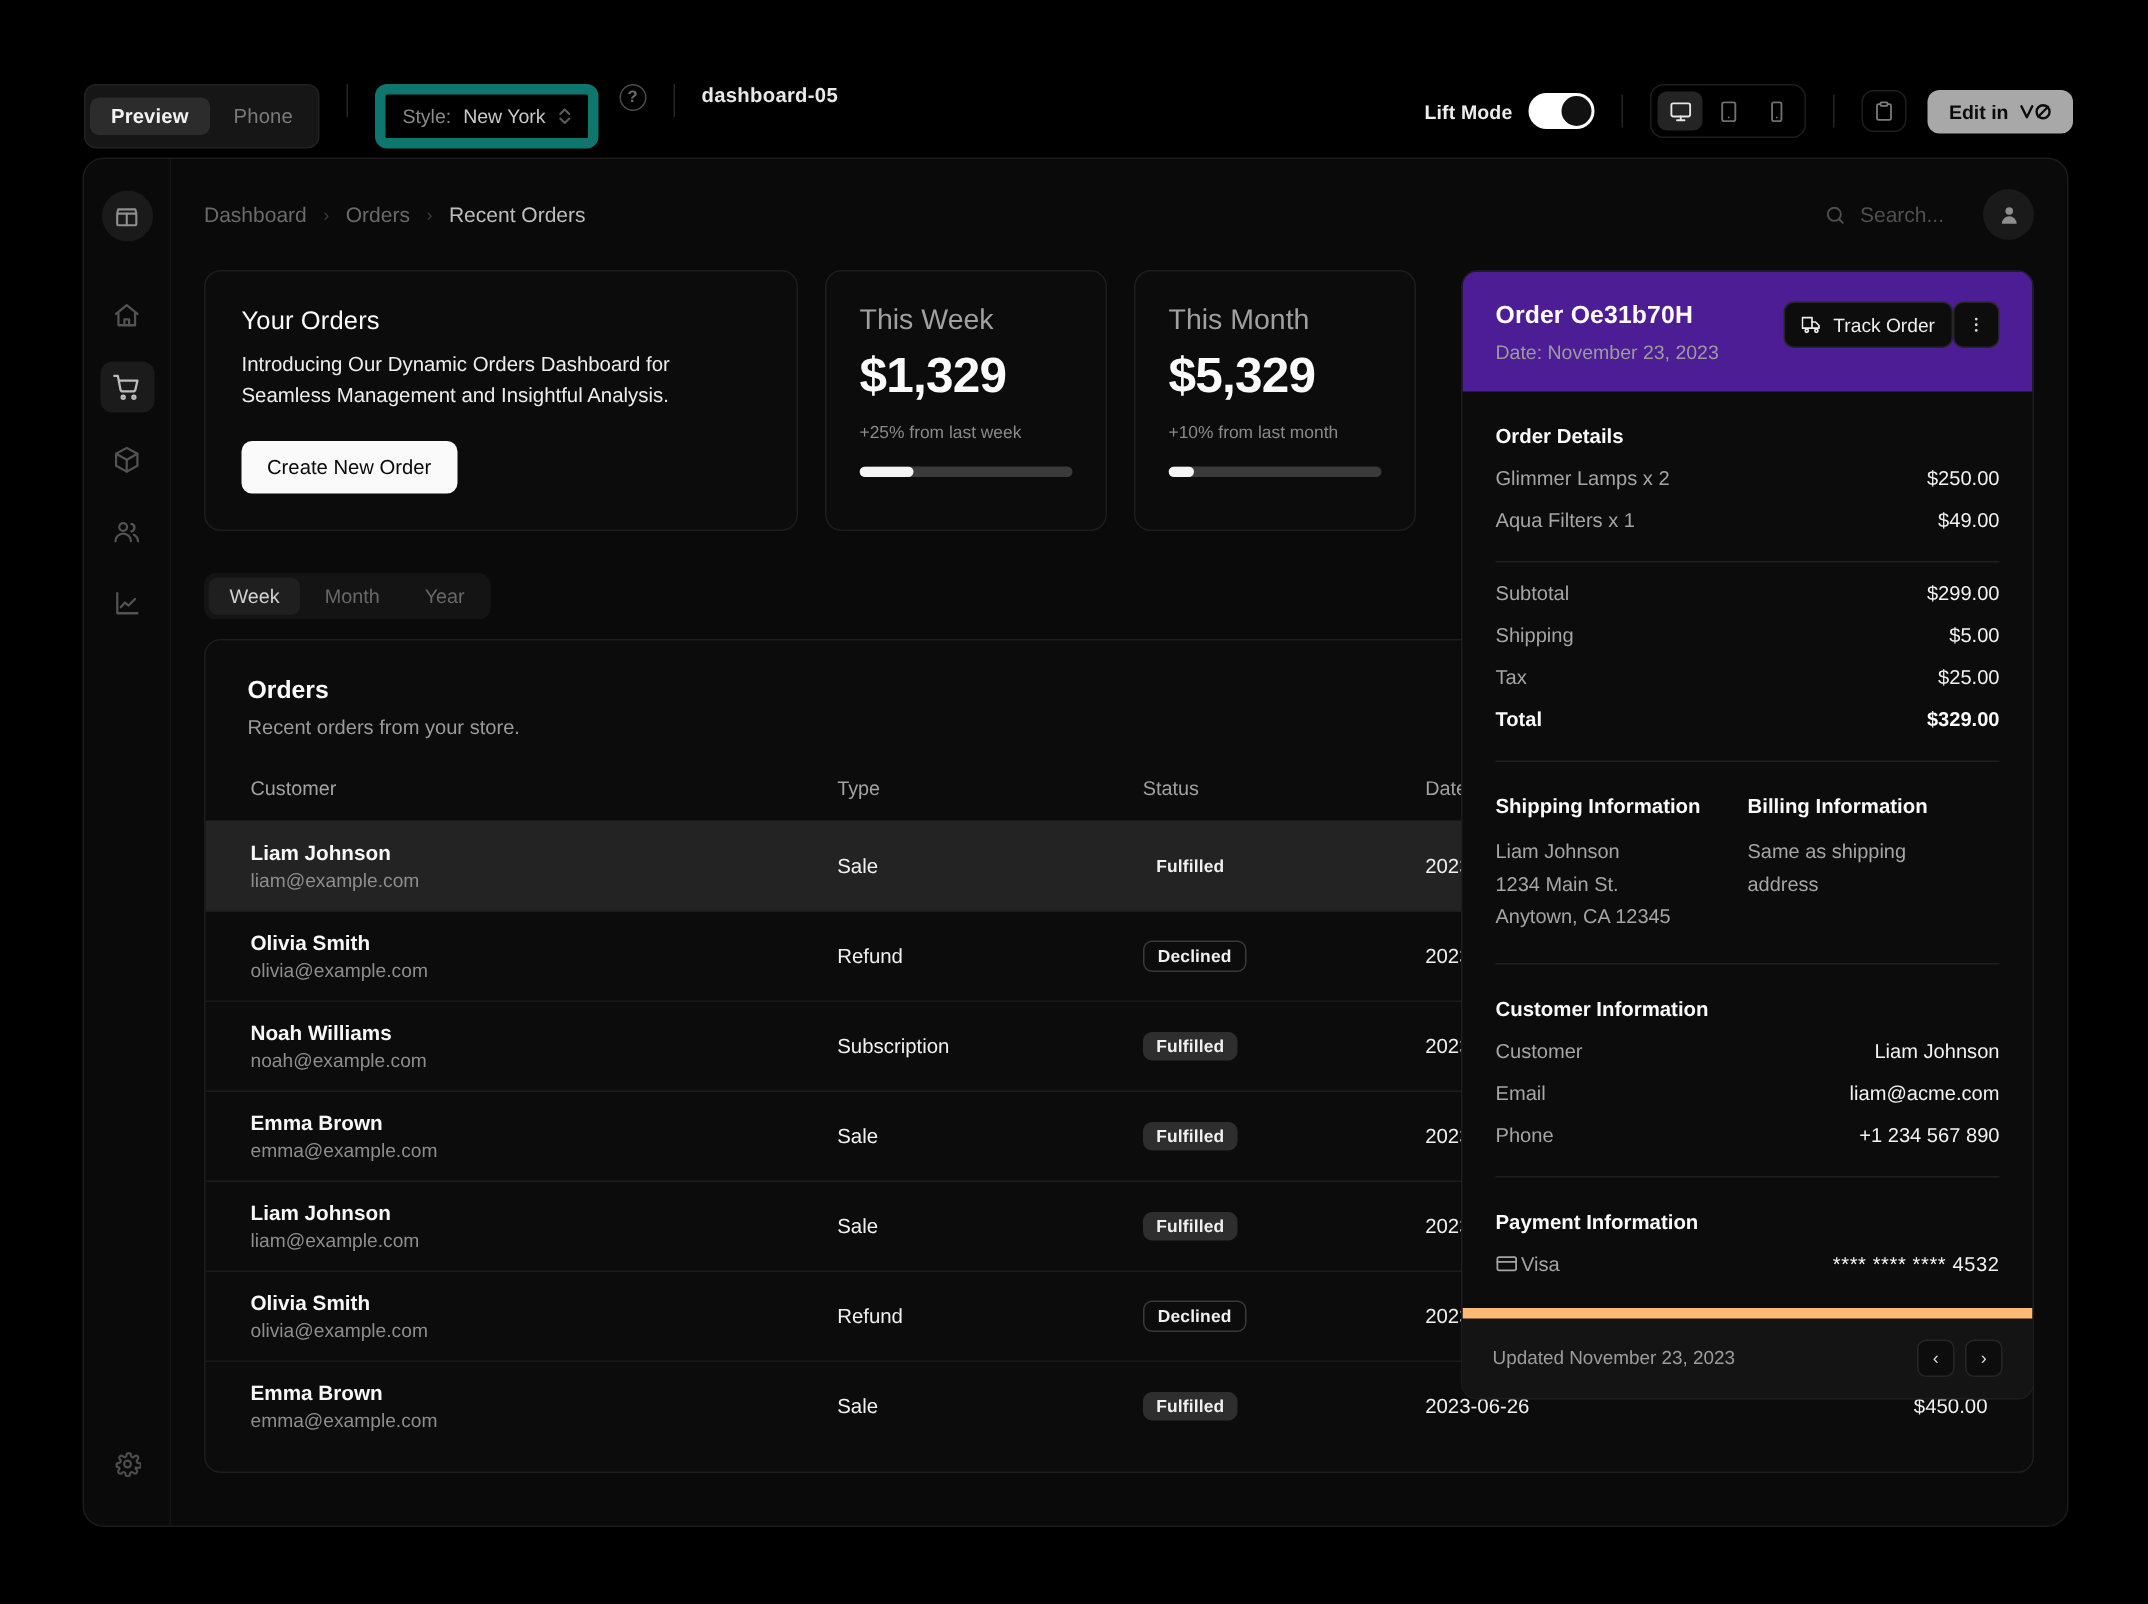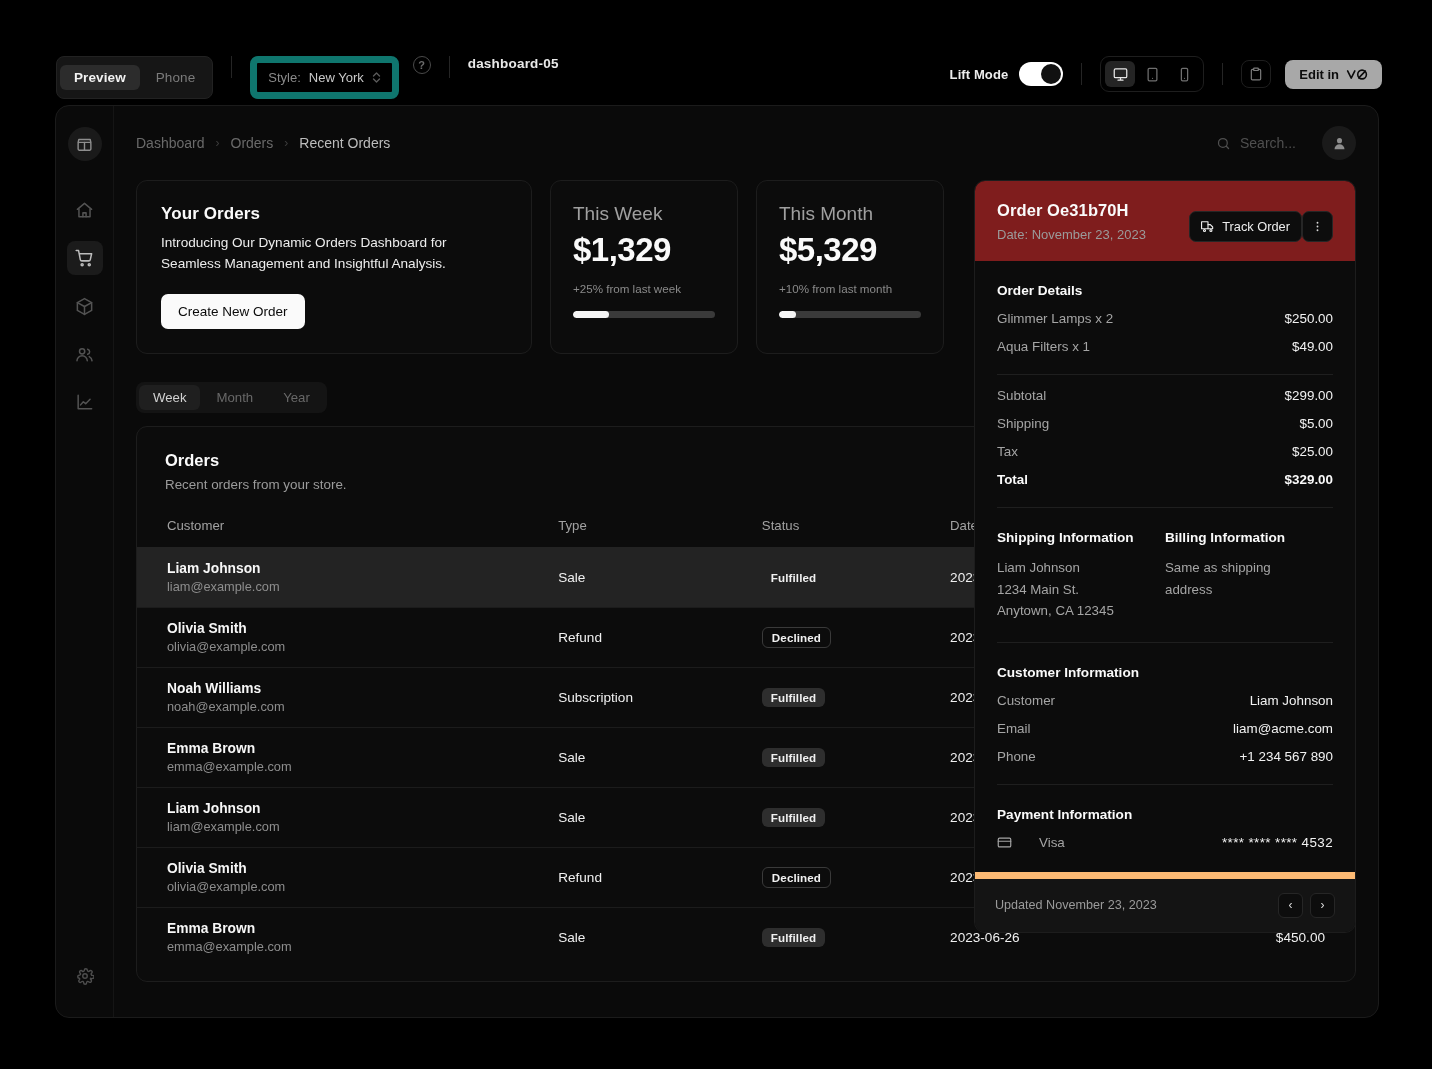--- a/index.html
+++ b/index.html
@@ -127,21 +127,21 @@
   }
 
   
   .content { position: absolute; left: 58px; top: 74px; right: 0; bottom: 0; padding: 0 22px; }
 
   .top-cards { display: flex; gap: 18px; }
   .card {
     background: #0c0c0c; border: 1px solid #1d1d1d; border-radius: 11px;
   }
   .card-orders { width: 396px; padding: 23px 24px 24px; }
-  .card-orders h2 { font-size: 17px; color: #fafafa; font-weight: 700; letter-spacing: .1px; }
+  .card-orders h2 { font-size: 17px; color: #fafafa; font-weight: 400; letter-spacing: .1px; }
   .card-orders p {
     font-size: 13.6px; color: #ededed; line-height: 1.55; margin-top: 8px; max-width: 330px;
     font-weight: 400;
   }
   .btn-create {
     display: inline-block; margin-top: 20px;
     background: #fafafa; color: #0a0a0a; font-size: 13.5px; font-weight: 500;
     border-radius: 7px; padding: 10px 17px; cursor: pointer;
   }
   .card-stat { width: 188px; padding: 22px 22px 20px; }
@@ -198,22 +198,22 @@
   .badge.plain { background: transparent; color: #f0f0f0; }
   .amount { font-weight: 400; }
 
   
   .detail {
     position: absolute; right: 22px; top: 74px; width: 382px;
     background: #0c0c0c; border: 1px solid #1d1d1d; border-radius: 11px;
     overflow: hidden;
   }
   .detail-head {
-    background: #7f1d1d; padding: 20px 22px 19px;
-    display: flex; align-items: flex-end;
+    background: #4c1d95; padding: 20px 22px 19px;
+    display: flex; align-items: flex-start;
   }
   .order-id { font-size: 16.5px; font-weight: 700; color: #fafafa; letter-spacing: .1px; }
   .order-date { font-size: 13px; color: #9b9b9b; margin-top: 7px; }
   .head-actions { margin-left: auto; display: flex; align-items: center; gap: 0; }
   .track-btn {
     display: flex; align-items: center; gap: 7px;
     background: #0d0d0d; border: 1px solid #262626; border-radius: 7px;
     font-size: 12.8px; color: #ededed; padding: 7px 11px; cursor: pointer;
   }
   .more-btn {
@@ -225,21 +225,21 @@
   .sec-title { font-size: 13.6px; font-weight: 700; color: #fafafa; }
   .kv { display: flex; align-items: center; margin-top: 13px; font-size: 13.4px; justify-content: center; }
   .kv .k { color: #a5a5a5; }
   .kv .v { margin-left: auto; color: #f2f2f2; }
   .kv.total .k, .kv.total .v { font-weight: 700; color: #fafafa; }
   .hr { height: 1px; background: #1f1f1f; margin: 20px 0 0; }
   .two-col { display: flex; gap: 0; margin-top: 22px; }
   .two-col > div { flex: 1; }
   .addr { font-size: 13.3px; color: #a5a5a5; line-height: 1.62; margin-top: 12px; }
   .card-row { display: flex; align-items: center; margin-top: 13px; font-size: 13.4px; }
-  .card-row .k { color: #a5a5a5; display: flex; align-items: center; gap: 27px; }
+  .card-row .k { color: #a5a5a5; display: flex; align-items: center; gap: 2px; }
   .card-row .v { margin-left: auto; color: #f2f2f2; letter-spacing: .4px; }
   .detail-foot {
     margin-top: 22px; background: #141414; border-top: 7px solid #fdba74;
     padding: 14px 20px; display: flex; align-items: center;
   }
   .updated { font-size: 12.6px; color: #9b9b9b; }
   .pager { margin-left: auto; display: flex; gap: 7px; }
   .pg-btn {
     width: 25px; height: 25px; border-radius: 6px; background: #0d0d0d;
     border: 1px solid #262626; display: flex; align-items: center; justify-content: center;

